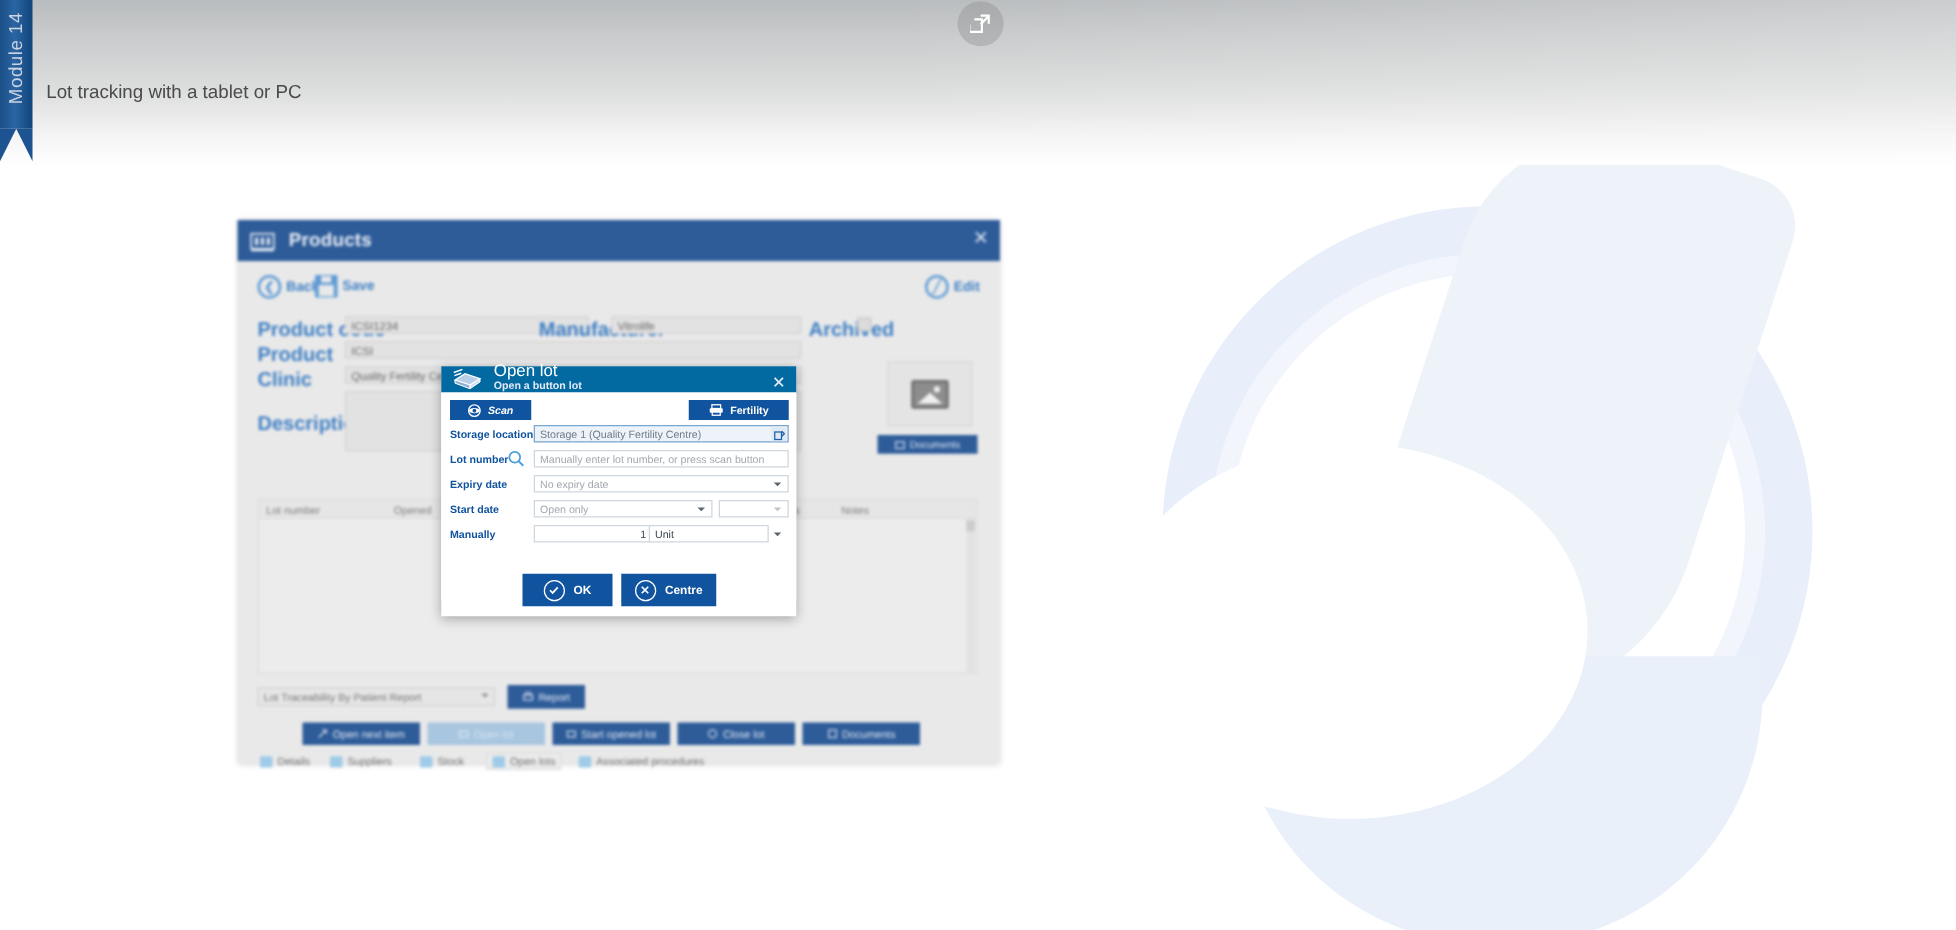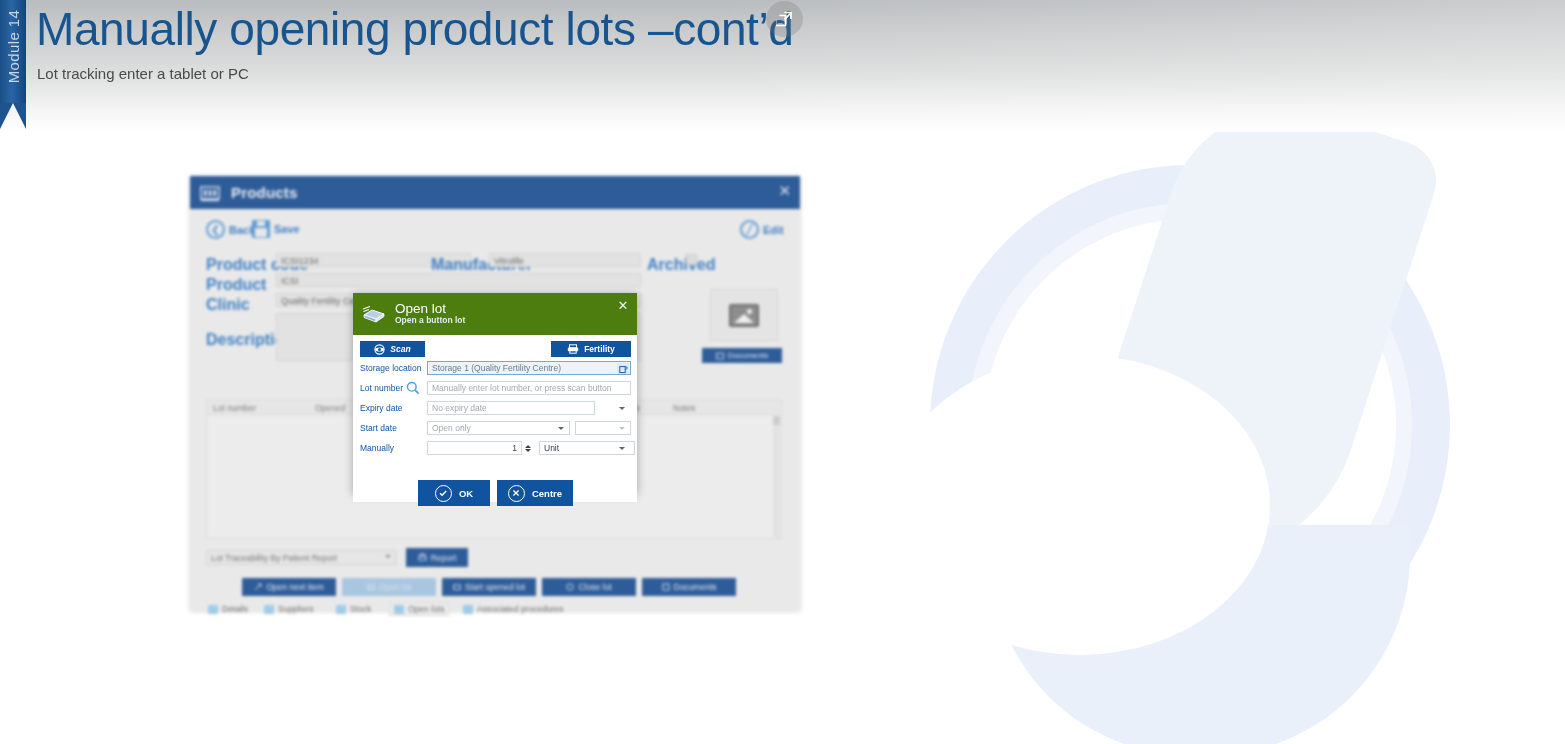--- a/index.html
+++ b/index.html
@@ -343,23 +343,23 @@
   
   .dialog {
     position: absolute;
     left: 353px; top: 293px;
     width: 284px; height: 200px;
     background: #ffffff;
     box-shadow: 0 2px 9px rgba(0,0,0,0.30);
   }
   .dlg-header {
     position: relative;
-    height: 42px;
-    background: #4d7c0f;
-    display: flex; align-items: center;
+    height: 21px;
+    background: #0369a1;
+    display: flex; align-items: flex-end;
   }
   .dlg-icon {
     width: 26px; height: 22px;
     margin-left: 8px; margin-right: 8px;
     display: flex; align-items: center; justify-content: center;
   }
   .dlg-title {
     color: #ffffff; font-size: 13.5px; line-height: 13px;
     margin-top: -1px;
   }
@@ -380,21 +380,21 @@
     height: 16px;
     background: #10539e;
     color: #ffffff;
     font-size: 8.5px; font-weight: bold;
     display: flex; align-items: center; justify-content: center; gap: 5px;
   }
   .scan-btn { left: 7px; top: 6px; width: 65px; font-style: italic; }
   .docs-btn { left: 198px; top: 6px; width: 80px; }
   .dlabel {
     position: absolute; left: 7px;
-    font-size: 8.5px; font-weight: normal; color: #10539e;
+    font-size: 8.5px; font-weight: bold; color: #10539e;
     white-space: nowrap;
     line-height: 14px;
   }
   .dfield {
     position: absolute;
     height: 14px;
     background: #ffffff;
     border: 1px solid #cfd6de;
     font-size: 8.5px;
     color: #a3a9b0;
@@ -473,22 +473,21 @@
   <div class="header-band">
     <div class="header-band-inner"></div>
   </div>
 
   <div class="module-tab">
     <div class="module-tab-body"></div>
     <div class="module-tab-point"></div>
     <div class="module-tab-label">Module 14</div>
   </div>
 
-  <div class="slide-title">Manually opening product lots –cont’d</div>
-  <div class="slide-subtitle">Lot tracking enter a tablet or PC</div>
+  <div class="slide-subtitle">Lot tracking with a tablet or PC</div>
 
   <div class="expand-badge">
     <svg width="17" height="17" viewBox="0 0 17 17">
       <path d="M1.5 5.5 h6 v10 h-10 v-6" fill="none" stroke="#ffffff" stroke-width="1.7" transform="translate(2,-1)"></path>
       <path d="M8.5 1.5 h6.5 v6.5" fill="none" stroke="#ffffff" stroke-width="1.7"></path>
       <path d="M15 1.9 L8.6 8.3" fill="none" stroke="#ffffff" stroke-width="1.7"></path>
     </svg>
   </div>
 
   <div class="products-window">
@@ -683,40 +682,40 @@
       <div class="dlabel" style="top:46px;">Lot number</div>
       <div class="lookup-ico" style="top:46px;">
         <svg width="14" height="14" viewBox="0 0 14 14">
           <circle cx="5.8" cy="5.8" r="4.3" fill="none" stroke="#49a0da" stroke-width="1.4"></circle>
           <path d="M9.1 9.1 L12.6 12.6" stroke="#49a0da" stroke-width="1.6" fill="none"></path>
         </svg>
       </div>
       <div class="dfield" style="left:74px; top:46px; width:204px;">Manually enter lot number, or press scan button</div>
 
       <div class="dlabel" style="top:66px;">Expiry date</div>
-      <div class="dfield" style="left:74px; top:66px; width:168px;">
+      <div class="dfield" style="left:74px; top:66px; width:204px;">
         <span>No expiry date</span>
       </div>
       <div class="dcaret" style="left:266px; top:72px;"></div>
 
       <div class="dlabel" style="top:86px;">Start date</div>
       <div class="dfield" style="left:74px; top:86px; width:143px;">
         <span>Open only</span>
       </div>
       <div class="dcaret" style="left:205px; top:92px;"></div>
       <div class="dfield" style="left:222px; top:86px; width:56px;"></div>
       <div class="dcaret dim" style="left:266px; top:92px;"></div>
 
       <div class="dlabel" style="top:106px;">Manually</div>
       <div class="dfield" style="left:74px; top:106px; width:95px; text-align:right; color:#3b434b;">1</div>
       <div class="spin" style="left:170px; top:106px;">
         <span class="up"></span>
           <span class="dn"></span>
       </div>
-      <div class="dfield" style="left:186px; top:106px; width:96px; color:#3b434b;">
+      <div class="dfield" style="left:166px; top:106px; width:96px; color:#3b434b;">
         <span>Unit</span>
       </div>
       <div class="dcaret" style="left:266px; top:112px;"></div>
 
       <div class="okbtn">
         <span class="btn-circle">
           <svg width="10" height="10" viewBox="0 0 10 10">
               <path d="M2 5.2 L4.1 7.3 L8.2 2.9" stroke="#ffffff" stroke-width="1.4" fill="none"></path>
             </svg>
         </span>

